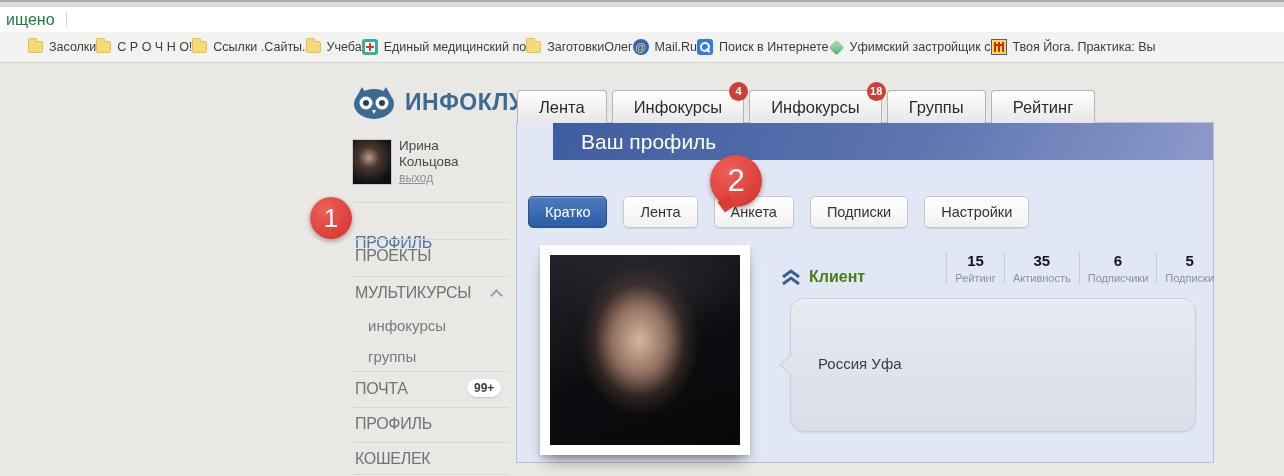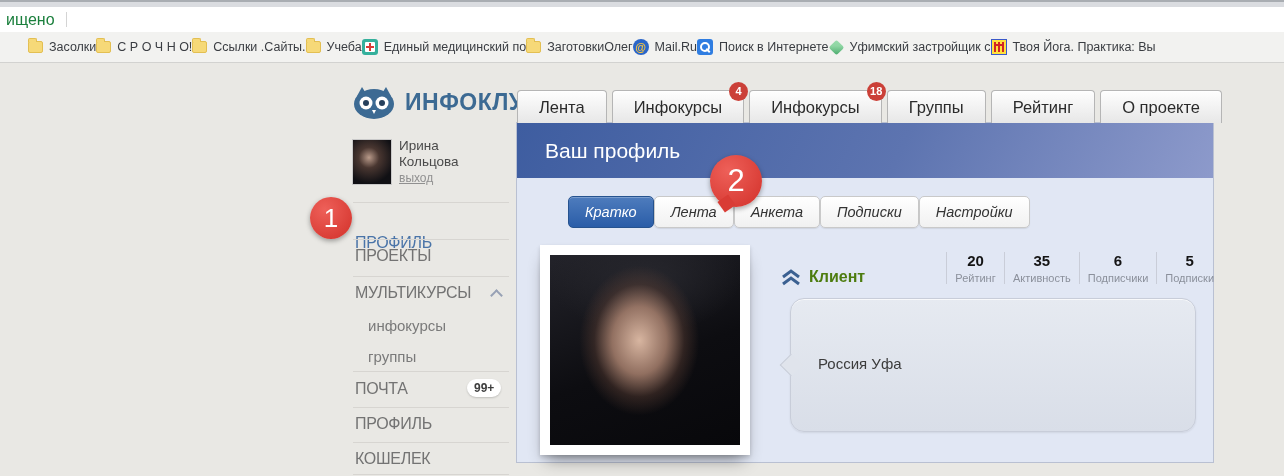--- a/index.html
+++ b/index.html
@@ -74,24 +74,24 @@
   .tabs { position:absolute; left:517px; top:90px; display:flex; gap:5px; z-index:5; }
   .tab { position:relative; height:33px; line-height:32px; padding:0 21px; font-size:16.5px; color:#2b2b2b;
     background:linear-gradient(#fefefe,#e7e7e7); border:1px solid #b5b5b5; border-bottom:none;
     border-radius:4px 4px 0 0; box-shadow:inset 0 1px 0 #fff; cursor:pointer; }
   .tab-badge { position:absolute; top:-9px; right:-5px; min-width:19px; height:19px; border-radius:10px;
     background:#cb4038; color:#fff; font-size:11px; font-weight:bold; line-height:19px; text-align:center; padding:0 3px; }
 
   
   .panel { position:absolute; left:516px; top:122px; width:698px; height:341px;
     border:1px solid #b9c0d2; background:#e1e7f4; z-index:1; }
-  .blue-bar { height:55px; background:linear-gradient(115deg, #3e5da0 0%, #5d74b0 55%, #8d9acb 100%);
-    display:flex; align-items:center; }
+  .blue-bar { height:37px; background:linear-gradient(115deg, #3e5da0 0%, #5d74b0 55%, #8d9acb 100%);
+    display:flex; align-items:center;margin-left:36px; }
   .blue-bar-title { color:#fff; font-size:21px; margin-left:28px; }
-  .subtabs { position:absolute; left:568px; top:196px; display:flex; gap:0; z-index:6;font-style:italic; }
+  .subtabs { position:absolute; left:528px; top:196px; display:flex; gap:16px; z-index:6; }
   .subtab { font-size:14.5px; padding:7px 16px; border-radius:5px; cursor:pointer;
     background:linear-gradient(#ffffff,#f1f1f1); border:1px solid #c9c9c9; color:#333;
     box-shadow:0 1px 1px rgba(0,0,0,0.08); }
   .subtab.active { background:linear-gradient(#4e7cbd,#2a5da8); border:1px solid #26538f; color:#fff;
     box-shadow:inset 0 1px 0 rgba(255,255,255,0.25); }
 
   .photo-frame { position:absolute; left:540px; top:245px; width:210px; height:210px;
     background:#fff; padding:10px; box-shadow:0 10px 16px -6px rgba(0,0,0,0.45), 0 2px 4px rgba(0,0,0,0.15);
     z-index:5; cursor:pointer; }
   .photo { width:190px; height:190px;
@@ -212,21 +212,20 @@
 
   <div class="marker" id="marker1">1</div>
   <div class="marker" id="marker2">2</div>
 
   <div class="tabs">
     <div class="tab"><span>Лента</span></div>
     <div class="tab"><span>Инфокурсы</span><span class="tab-badge">4</span></div>
     <div class="tab"><span>Инфокурсы</span><span class="tab-badge">18</span></div>
     <div class="tab"><span>Группы</span></div>
     <div class="tab"><span>Рейтинг</span></div>
-    <div class="tab"><span>О проекте</span></div>
   </div>
 
   <div class="panel">
     <div class="blue-bar">
       <span class="blue-bar-title">Ваш профиль</span>
     </div>
   </div>
 
   <div class="subtabs">
     <div class="subtab active">Кратко</div>
@@ -243,21 +242,21 @@
   <div class="rank">
     <svg width="20" height="17" viewBox="0 0 20 17">
       <path d="M2,8 L10,2 L18,8" fill="none" stroke="#3a6091" stroke-width="3"></path>
       <path d="M2,15 L10,9 L18,15" fill="none" stroke="#3a6091" stroke-width="3"></path>
     </svg>
     <span class="rank-label">Клиент</span>
   </div>
 
   <div class="stats">
     <div class="stat">
-      <div class="stat-value">20</div>
+      <div class="stat-value">15</div>
       <div class="stat-label">Рейтинг</div>
     </div>
     <div class="stat">
       <div class="stat-value">35</div>
       <div class="stat-label">Активность</div>
     </div>
     <div class="stat">
       <div class="stat-value">6</div>
       <div class="stat-label">Подписчики</div>
     </div>

